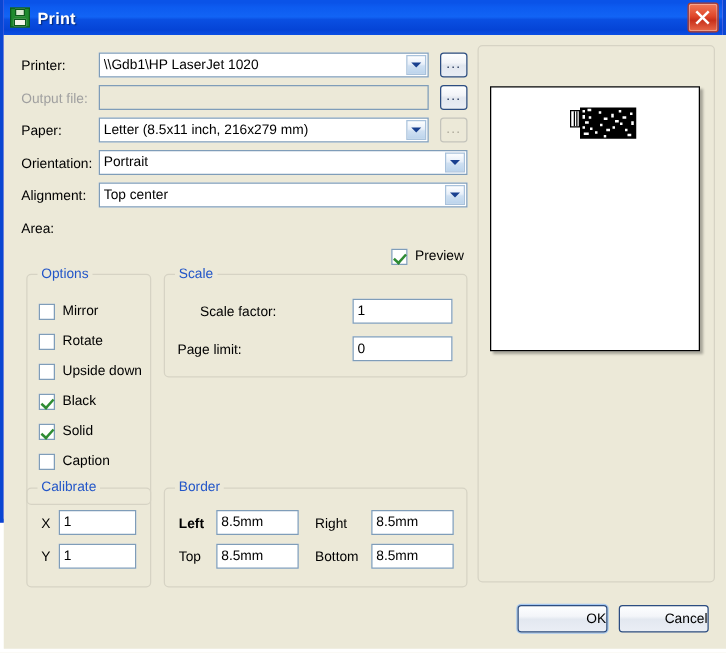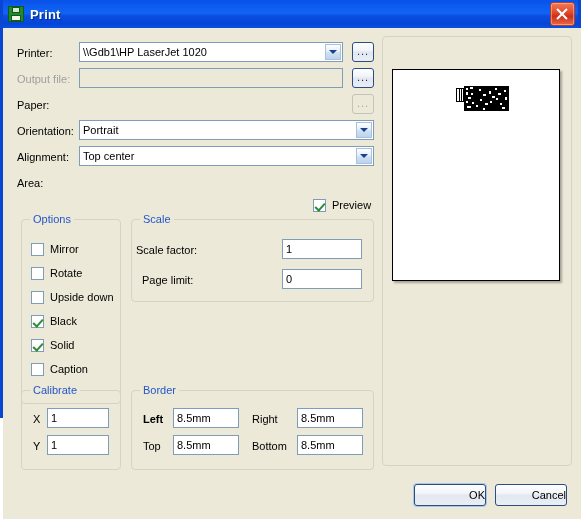--- a/index.html
+++ b/index.html
@@ -309,20 +309,24 @@
       <span class="combo-text">\\Gdb1\HP LaserJet 1020</span>
       <span class="combo-arrow"></span>
     </div>
     <div class="dots-btn" style="position:absolute;left:349px;top:14px;">...</div>
 
     <span class="label disabled" style="position:absolute;left:14px;top:45px;">Output file:</span>
     <div class="textbox disabled" style="position:absolute;left:76px;top:40px;width:264px;" placeholder=""></div>
     <div class="dots-btn" style="position:absolute;left:349px;top:40px;">...</div>
 
     <span class="label" style="position:absolute;left:14px;top:71px;">Paper:</span>
+    <div class="combo" style="position:absolute;left:76px;top:66px;width:264px;">
+      <span class="combo-text">Letter (8.5x11 inch, 216x279 mm)</span>
+      <span class="combo-arrow"></span>
+    </div>
     <div class="dots-btn disabled" style="position:absolute;left:349px;top:66px;">...</div>
 
     <span class="label" style="position:absolute;left:14px;top:97px;">Orientation:</span>
     <div class="combo" style="position:absolute;left:76px;top:92px;width:295px;">
       <span class="combo-text">Portrait</span>
       <span class="combo-arrow"></span>
     </div>
 
     <span class="label" style="position:absolute;left:14px;top:123px;">Alignment:</span>
     <div class="combo" style="position:absolute;left:76px;top:118px;width:295px;">
@@ -362,21 +366,21 @@
       </div>
       <div class="checkrow" style="position:absolute;left:9px;top:141px;">
         <span class="checkbox"></span>
         <span class="check-label">Caption</span>
       </div>
     </div>
 
     <div class="groupbox" style="left:128px;top:191px;width:243px;height:83px;">
       <span class="legend">Scale</span>
 
-      <span class="label" style="position:absolute;left:4px;top:24px;">Scale factor:</span>
+      <span class="label" style="position:absolute;left:28px;top:24px;">Scale factor:</span>
       <div class="textbox" style="position:absolute;left:150px;top:19px;width:80px;">1</div>
 
       <span class="label" style="position:absolute;left:10px;top:54px;">Page limit:</span>
       <div class="textbox" style="position:absolute;left:150px;top:49px;width:80px;">0</div>
     </div>
 
     <div class="groupbox" style="left:18px;top:362px;width:100px;height:80px;">
       <span class="legend">Calibrate</span>
 
       <span class="label" style="position:absolute;left:11px;top:22px;">X</span>

